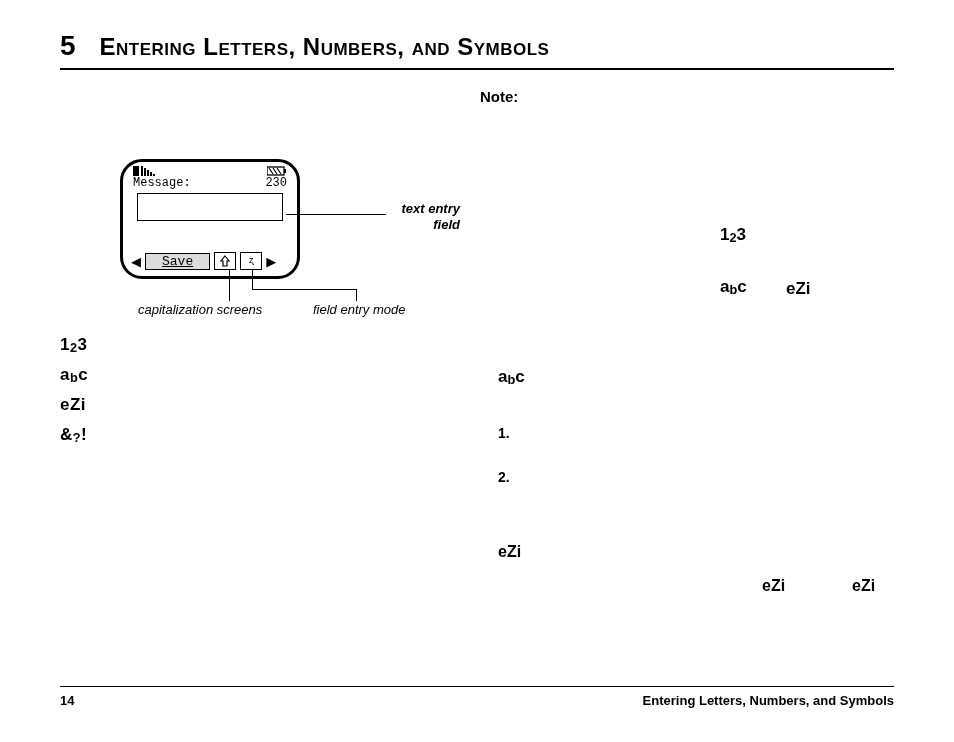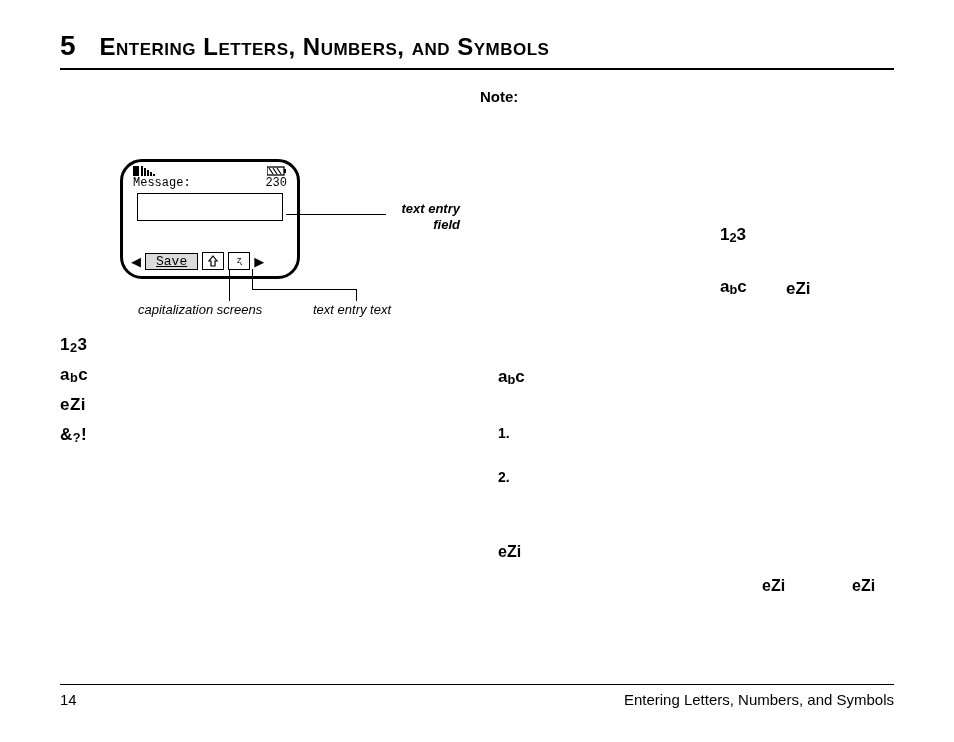--- a/index.html
+++ b/index.html
@@ -76,22 +76,23 @@
   .sub { font-size: 0.75em; vertical-align: -2px; }
   .footer {
     position: absolute;
     left: 60px;
     right: 60px;
     bottom: 34px;
   }
   .footer-row {
     display: flex;
     justify-content: space-between;
-    font-size: 15px;
+    font-size: 13px;
     padding-top: 6px;
+    font-weight: bold;
   }
   
   .phone-wrap {
     margin: 14px 0 10px 60px;
     position: relative;
     width: 320px;
     height: 160px;
     text-align: right;
   }
   .phone {
@@ -132,21 +133,21 @@
     display: flex;
     align-items: center;
     gap: 4px;
   }
   .softkeys .arrow {
     font-size: 13px;
     line-height: 1;
   }
   .softkeys .save {
     border: 1.5px solid #000;
-    padding: 0 10px;
+    padding: 0 16px;
     font-family: "Courier New", monospace;
     font-size: 13px;
     text-decoration: underline;
     background: #dcdcdc;
   }
   .softkeys .mini {
     border: 1.5px solid #000;
     width: 20px;
     height: 16px;
     font-size: 10px;
@@ -232,21 +233,21 @@
             <span class="arrow">▶</span>
           </div>
         </div>
 
         <div class="callout field-c">text entry field</div>
         <div class="leader" style="left:166px; top:55px; width:100px; height:1px;"></div>
 
         <div class="callout cap-c">capitalization screens</div>
         <div class="leader" style="left:109px; top:110px; width:1px; height:32px;"></div>
 
-        <div class="callout mode-c">text entry text</div>
+        <div class="callout mode-c">field entry mode</div>
         <div class="leader" style="left:132px; top:110px; width:1px; height:20px;"></div>
         <div class="leader" style="left:132px; top:130px; width:104px; height:1px;"></div>
         <div class="leader" style="left:236px; top:130px; width:1px; height:12px;"></div>
       </div>
 
 
       <div class="modes-list">
         <div class="mode-row"><span class="icon-glyph">1<span class="sub">2</span>3</span></div>
         <div class="mode-row"><span class="icon-glyph">a<span class="sub">b</span>c</span></div>
         <div class="mode-row"><span class="icon-glyph">eZi</span></div>

